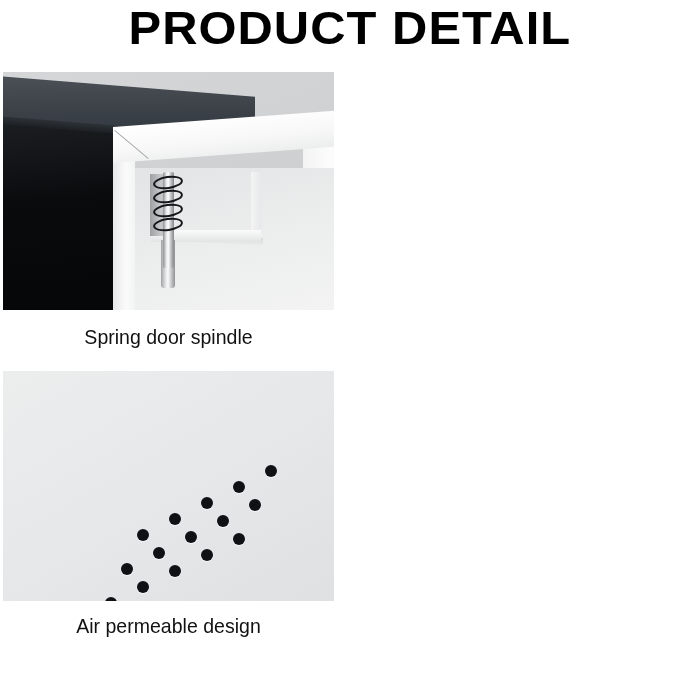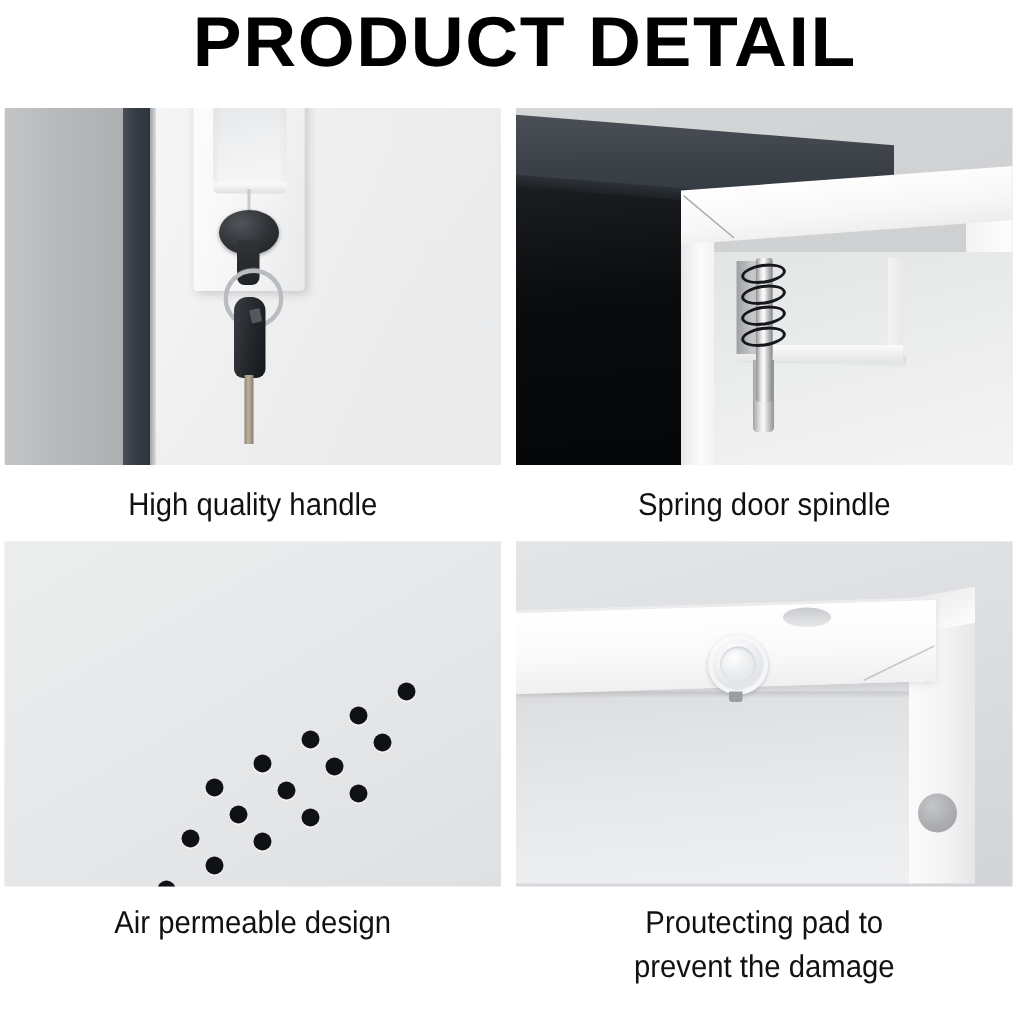--- a/index.html
+++ b/index.html
@@ -421,40 +421,20 @@
 <body>
 
 <div class="title-bar">
   <div class="page-title">PRODUCT DETAIL</div>
 </div>
 
 <div class="grid">
 
   <div class="row row-1">
 
-    <div class="cell">
-      <div class="photo p1">
-        <div class="p1-left-panel"></div>
-        <div class="p1-edge-dark"></div>
-        <div class="p1-edge-hl"></div>
-        <div class="p1-door"></div>
-        <div class="p1-blur"></div>
-        <div class="p1-plate"></div>
-        <div class="p1-recess"></div>
-        <div class="p1-recess-lip"></div>
-        <div class="p1-keystem"></div>
-        <div class="p1-lock"></div>
-        <div class="p1-lock-tab"></div>
-        <div class="p1-ring"></div>
-        <div class="p1-keyhead"></div>
-        <div class="p1-keyhead-notch"></div>
-        <div class="p1-keyblade"></div>
-      </div>
-      <div class="caption">High quality handle</div>
-    </div>
 
     <div class="cell">
       <div class="photo p2">
         <div class="p2-bg"></div>
         <div class="p2-void2"></div>
         <div class="p2-void"></div>
         <div class="p2-toplab"></div>
         <div class="p2-topedge"></div>
         <div class="p2-rightpost"></div>
         <div class="p2-frame-inner"></div>
@@ -470,21 +450,21 @@
         <div class="p2-coil c1"></div>
         <div class="p2-coil c2"></div>
         <div class="p2-coil c3"></div>
         <div class="p2-coil c4"></div>
       </div>
       <div class="caption">Spring door spindle</div>
     </div>
 
   </div>
 
-  <div class="row row-2" style="margin-top:10px;">
+  <div class="row row-2" style="margin-top:20px;">
 
     <div class="cell">
       <div class="photo p3">
         <div class="p3-bg"></div>
         <div id="hole-layer">
             <div class="hole" style="left: 262px; top: 94px;"></div>
             <div class="hole" style="left: 230px; top: 110px;"></div>
             <div class="hole" style="left: 198px; top: 126px;"></div>
             <div class="hole" style="left: 166px; top: 142px;"></div>
             <div class="hole" style="left: 134px; top: 158px;"></div>
@@ -496,34 +476,15 @@
             <div class="hole" style="left: 230px; top: 162px;"></div>
             <div class="hole" style="left: 198px; top: 178px;"></div>
             <div class="hole" style="left: 166px; top: 194px;"></div>
             <div class="hole" style="left: 134px; top: 210px;"></div>
             <div class="hole" style="left: 102px; top: 226px;"></div>
           </div>
       </div>
       <div class="caption">Air permeable design</div>
     </div>
 
-    <div class="cell">
-      <div class="photo p4">
-        <div class="p4-bg"></div>
-        <div class="p4-inner"></div>
-        <div class="p4-inner-edge"></div>
-        <div class="p4-corner"></div>
-        <div class="p4-corner-bevel"></div>
-        <div class="p4-rail-top-face"></div>
-        <div class="p4-top-rail"></div>
-        <div class="p4-hole-top"></div>
-        <div class="p4-diag-seam"></div>
-        <div class="p4-bumper"></div>
-        <div class="p4-bumper-core"></div>
-        <div class="p4-bumper-stem"></div>
-        <div class="p4-pad-side"></div>
-      </div>
-      <div class="caption">Proutecting pad to
-prevent the damage</div>
-    </div>
 
   </div>
 </div>
 
 </body></html>

